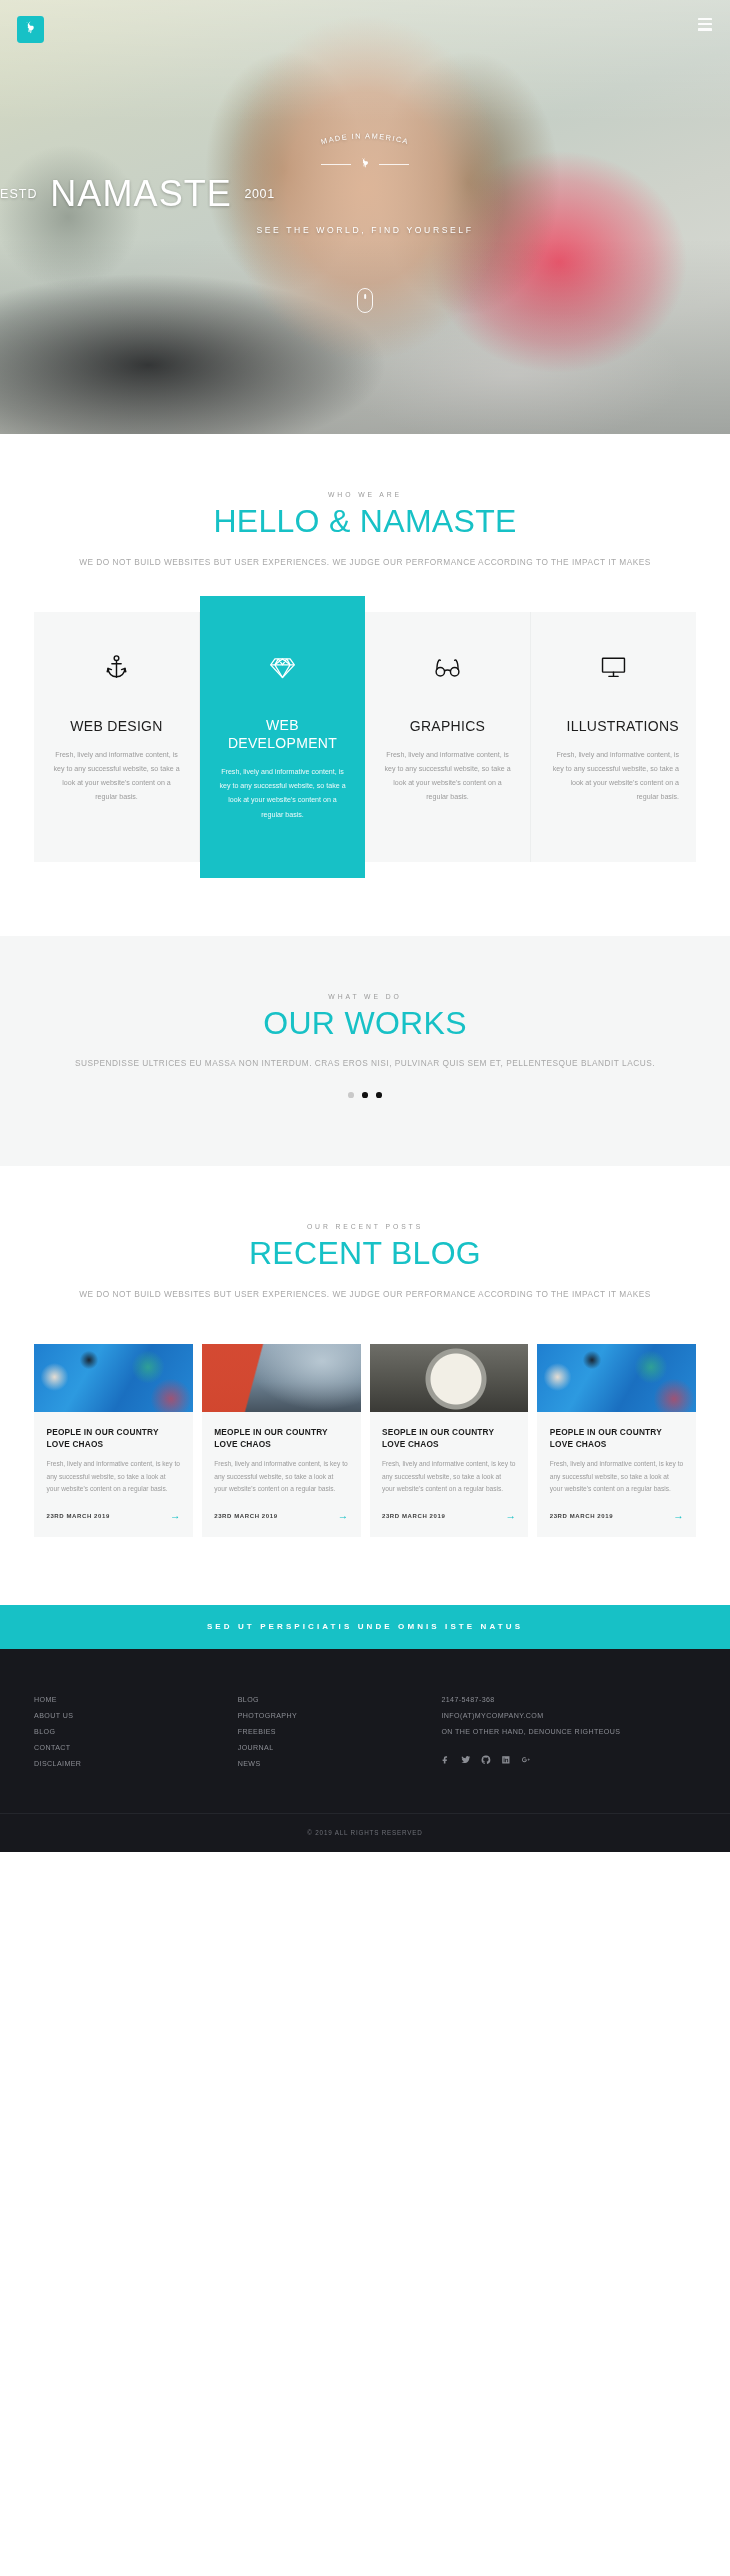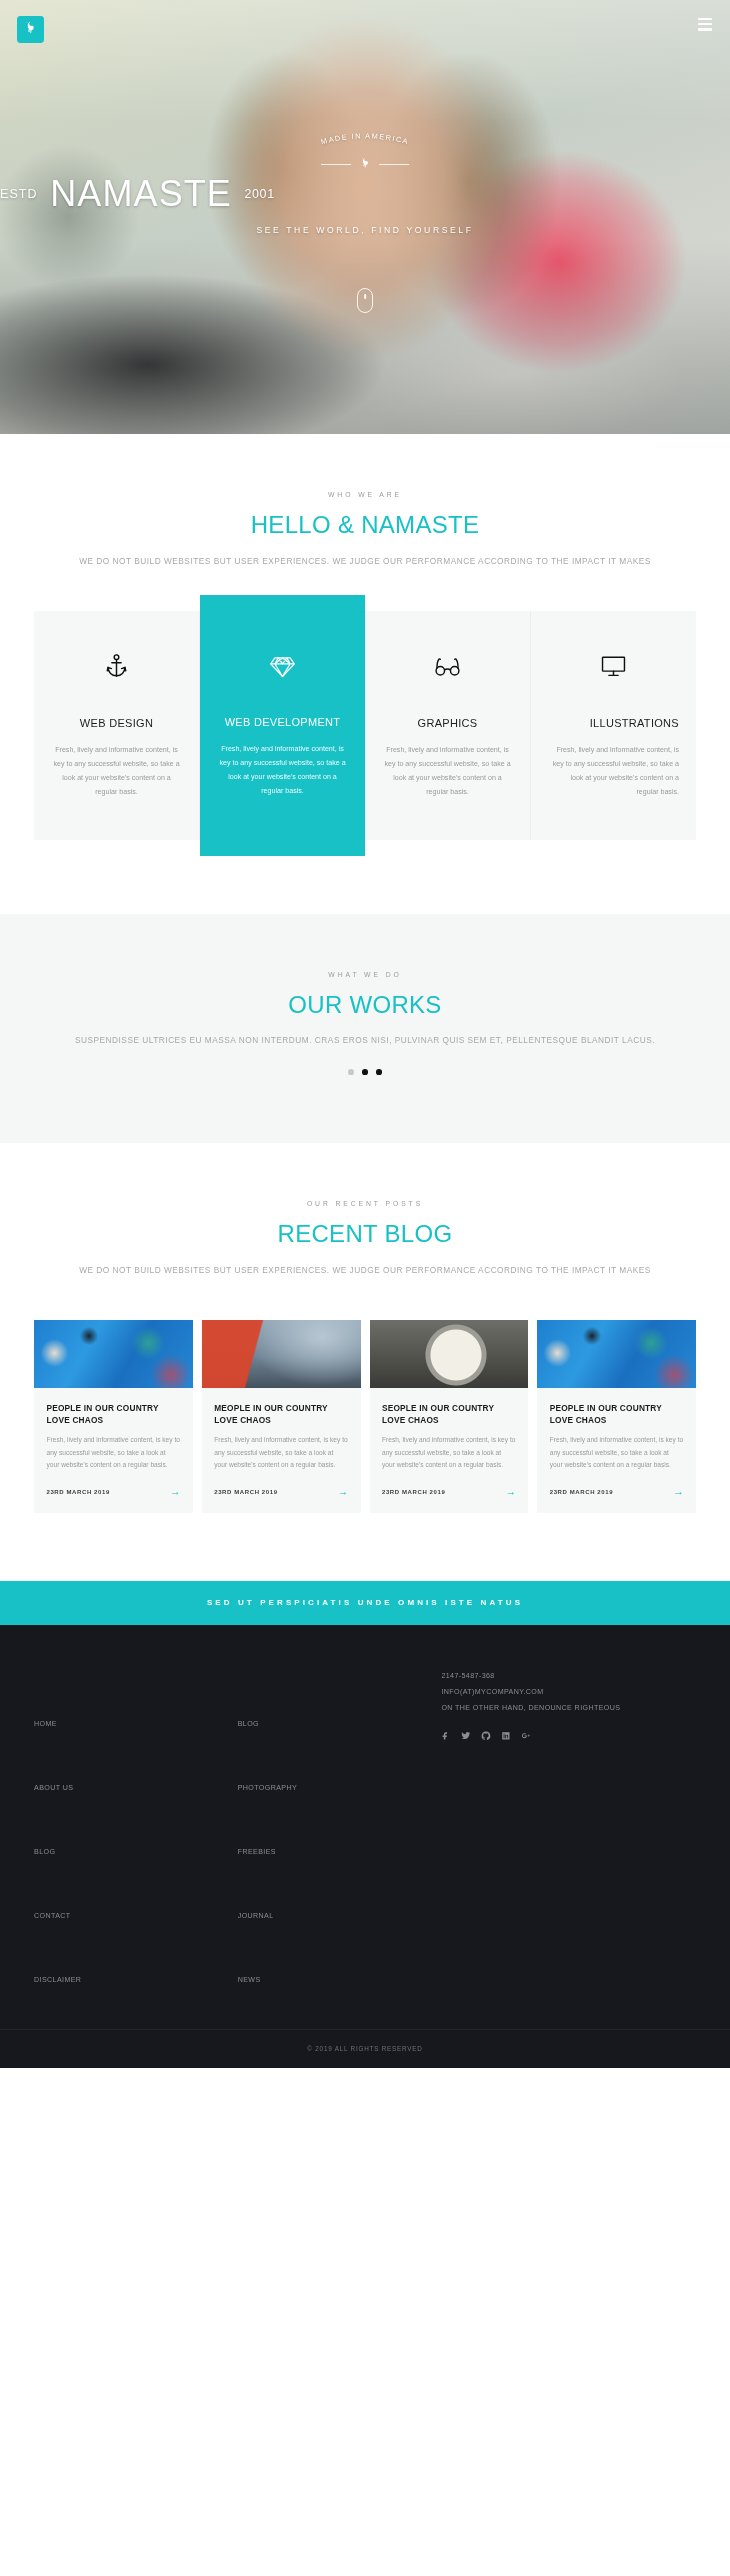--- a/index.html
+++ b/index.html
@@ -93,22 +93,22 @@
     top:4.6px; width:1.7px; height:5.7px; border-radius:1.1px;
     background:rgba(255,255,255,0.95);
   }
 
   
   .sec-eyebrow {
     text-align:center; font-size:6.8px; letter-spacing:2.9px;
     color:#9a9a9a; font-weight:400;
   }
   .sec-title {
-    text-align:center; font-size:24px; letter-spacing:0.3px;
-    color:#17c1c6; font-weight:400; margin-top:13px;
+    text-align:center; font-size:32px; letter-spacing:0.3px;
+    color:#17c1c6; font-weight:400; margin-top:5px;
   }
   .sec-sub {
     text-align:center; font-size:8.3px; letter-spacing:0.5px;
     color:#a8a8a8; line-height:2.1; margin-top:13.7px;
   }
 
   
   .about { padding:57px 0 0; background:#fff; }
   .services {
     width:662px; margin:41px auto 0;
@@ -119,21 +119,21 @@
     flex:1 1 0;
     background:#f6f7f7;
     padding:37px 17px 40px;
     text-align:center;
     border-right:0.6px solid #eceeee;
   }
   .svc:last-child { border-right:none;text-align:right; }
   .svc-icon { height:37px; display:flex; align-items:center; justify-content:center; }
   .svc-icon svg { width:27px; height:27px; }
   .svc-title {
-    margin-top:31px; font-size:11px; letter-spacing:0.3px;
+    margin-top:31px; font-size:14px; letter-spacing:0.3px;
     color:#1d1d1d; font-weight:400; line-height:1.3;
   }
   .svc-text {
     margin-top:12.5px; font-size:7.1px; line-height:2.0;
     color:#9b9b9b;
   }
   .svc.active {
     background:#17c1c6;
     margin-top:-16px; margin-bottom:-16px;
     padding-top:52px; padding-bottom:56px;
@@ -241,21 +241,21 @@
   
   .footer { background:#17181d; padding:43px 0 0; }
   .footer-cols {
     width:662px; margin:0 auto;
     display:flex;
   }
   .fcol { flex:1 1 0; }
   .fcol.wide { flex:1.25 1 0; }
   .flink {
     display:block; font-size:7.1px; letter-spacing:0.4px;
-    color:#8b8d94; padding:4px 0; text-decoration:none; cursor:pointer;margin-top:48px;
+    color:#8b8d94; padding:4px 0; text-decoration:none; cursor:pointer;
   }
   .finfo { font-size:7.1px; letter-spacing:0.4px; color:#8b8d94; padding:4px 0; }
   .socials { display:flex; gap:10.3px; margin-top:15px; }
   .socials span { cursor:pointer; color:#8b8d94; }
   .socials svg { width:9.7px; height:9.7px; fill:#8b8d94; }
   .footer-bottom {
     margin-top:41px; padding:15px 0 16px;
     border-top:0.6px solid #24262c;
     text-align:center;
     font-size:6.3px; letter-spacing:0.8px; color:#6e7077;

